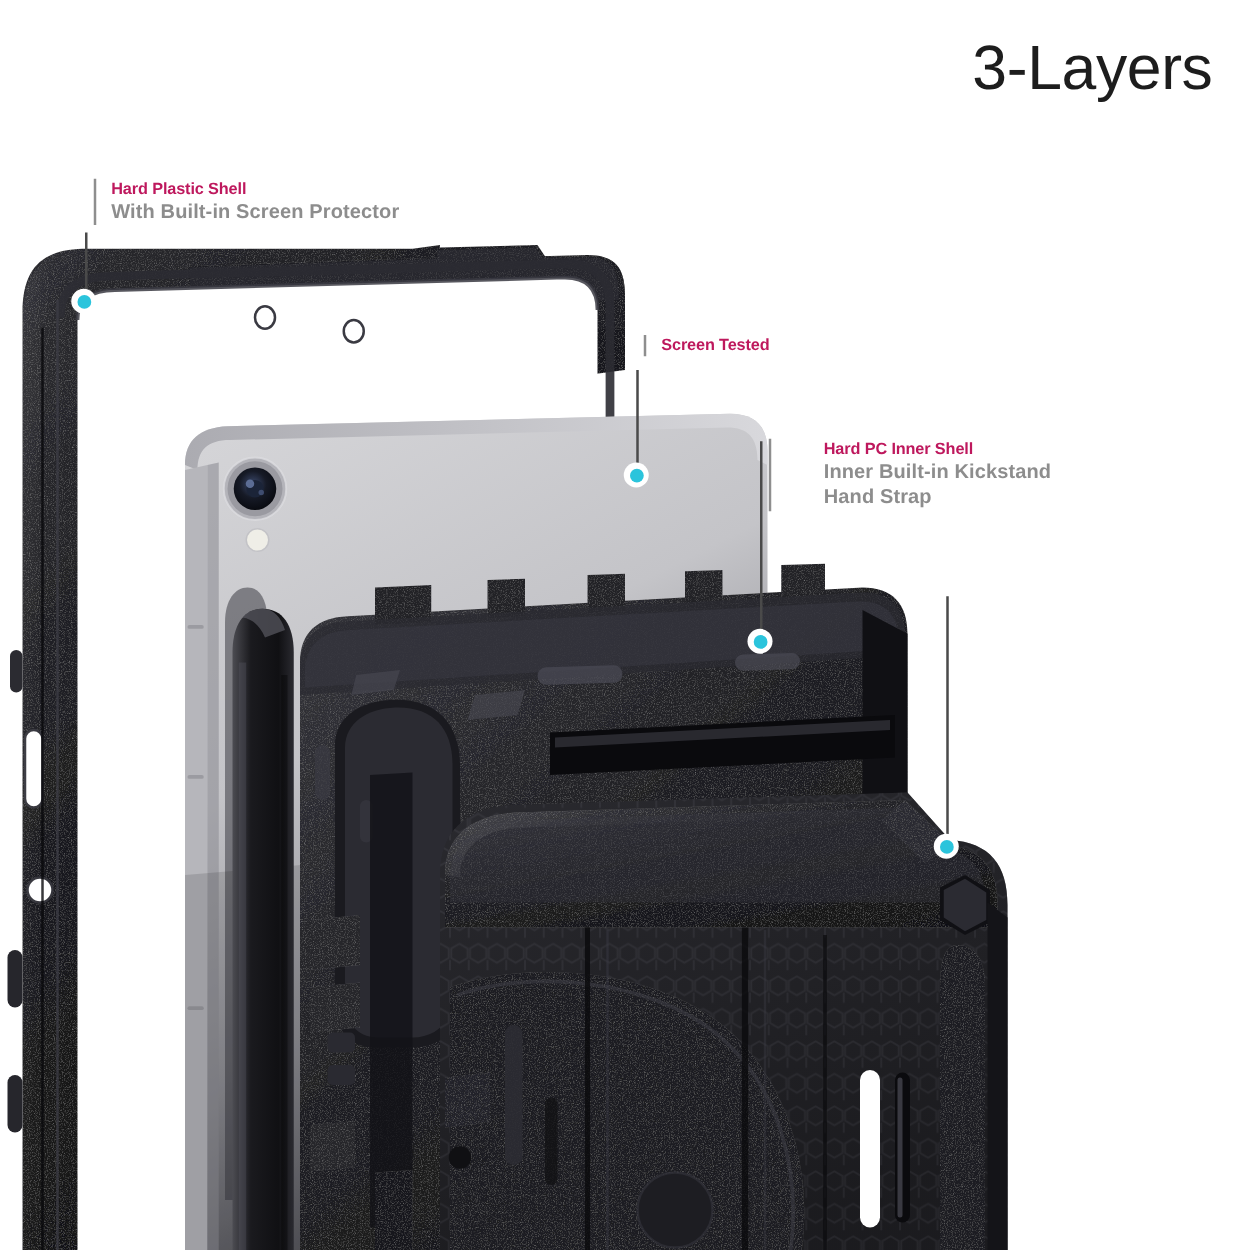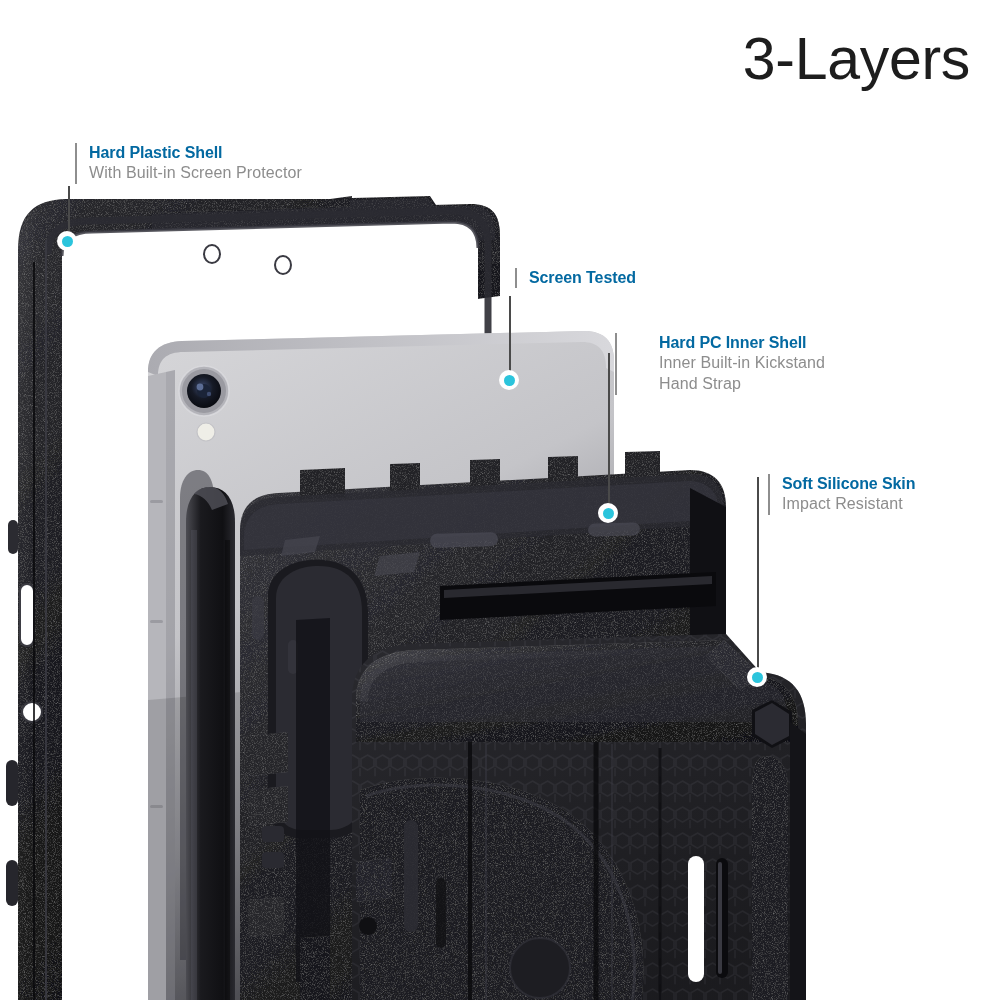--- a/index.html
+++ b/index.html
@@ -30,42 +30,42 @@
 
   
   .title-block {
     position: absolute;
     right: 30px;
     top: 28px;
     text-align: right;
     line-height: 1.06;
     color: #1d1d1d;
     font-weight: 400;
-    font-size: 59px;
+    font-size: 50px;
     letter-spacing: -0.3px;
   }
   .title-line { display: block; white-space: nowrap; }
 
   
   .callout {
     position: absolute;
     padding-left: 12px;
     border-left: 2px solid #8e8e8e;
   }
   .callout-title {
-    font-size: 16px;
+    font-size: 13px;
     font-weight: bold;
-    color: #0369a1;
+    color: #be185d;
     letter-spacing: -0.1px;
     line-height: 1.28;
     white-space: nowrap;
   }
   .callout-sub {
     font-size: 16px;
-    font-weight: 400;
+    font-weight: 700;
     color: #8d8d8d;
     letter-spacing: 0.1px;
     line-height: 1.3;
     white-space: nowrap;
   }
 
   
   .leader-line {
     position: absolute;
     width: 1.6px;
@@ -416,32 +416,28 @@
     </div>
 
   <div class="callout" style="left:515px; top:268px;">
     <div class="callout-title">Screen Tested</div>
   </div>
   <div class="leader-line" style="left:509px; top:296px; height:78px;"></div>
   <div class="leader-dot" style="left:499px; top:370px;">
       <i></i>
     </div>
 
-  <div class="callout" style="left:615px; top:333px;padding-left:42px;">
+  <div class="callout" style="left:615px; top:351px;padding-left:42px;">
     <div class="callout-title">Hard PC Inner Shell</div>
     <div class="callout-sub">Inner Built-in Kickstand</div>
     <div class="callout-sub">Hand Strap</div>
   </div>
   <div class="leader-line" style="left:608px; top:353px; height:154px;"></div>
   <div class="leader-dot" style="left:598px; top:503px;">
       <i></i>
     </div>
 
-  <div class="callout" style="left:768px; top:474px;">
-    <div class="callout-title">Soft Silicone Skin</div>
-    <div class="callout-sub">Impact Resistant</div>
-  </div>
   <div class="leader-line" style="left:757px; top:477px; height:194px;"></div>
   <div class="leader-dot" style="left:747px; top:667px;">
       <i></i>
     </div>
 
 </div>
 
 </body></html>

